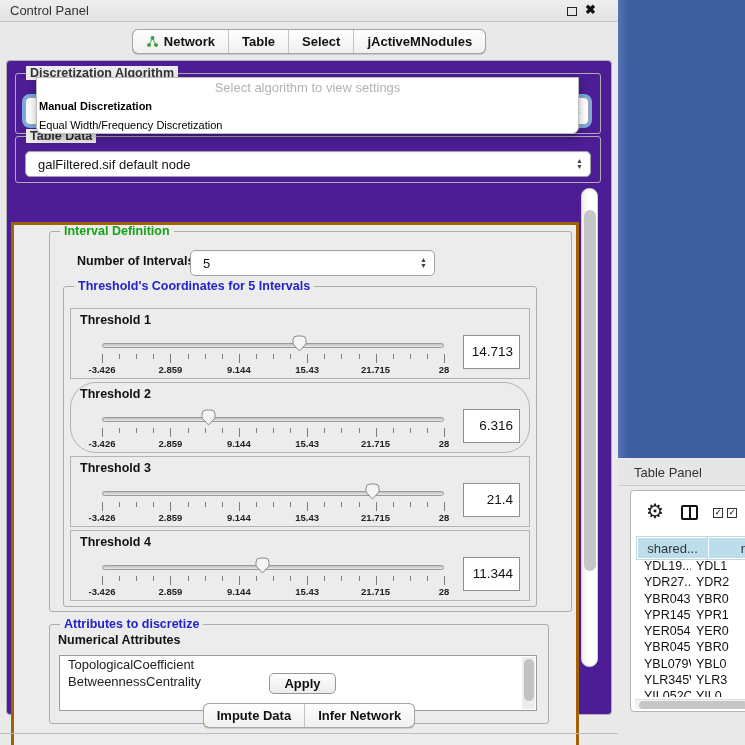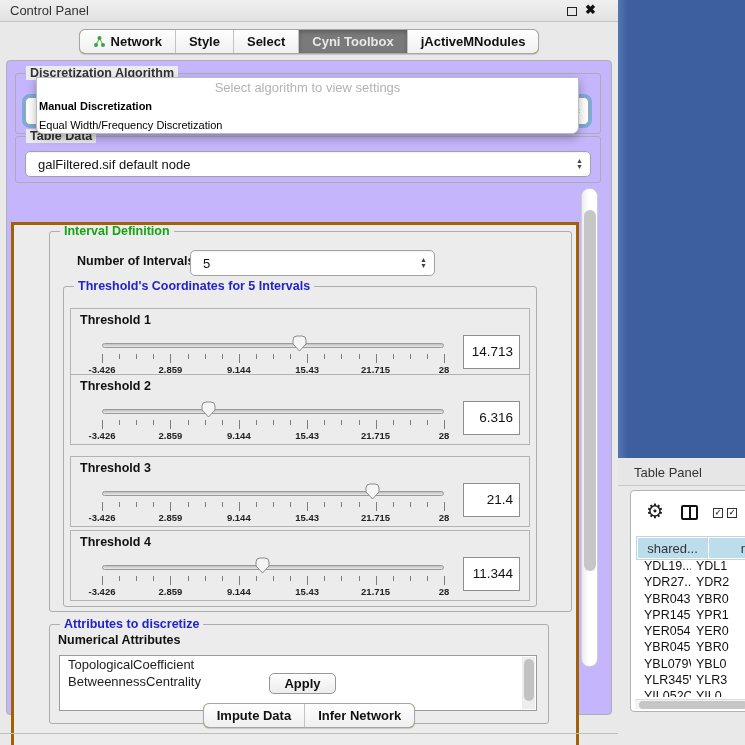--- a/index.html
+++ b/index.html
@@ -18,21 +18,21 @@
   
   .seg-bar{position:absolute;left:0;width:618px;display:flex;justify-content:center;}
   .seg-group{display:flex;border:1px solid #a6a6a6;border-radius:6px;overflow:hidden;
              background:#a16207;box-shadow:0 1px 1px rgba(0,0,0,.15);}
   .seg{padding:4px 13px;font-size:13px;font-weight:600;color:#111;background:linear-gradient(#fefefe,#f0f0f0);
        border-right:1px solid #c3c3c3;display:flex;align-items:center;gap:5px;white-space:nowrap;}
   .seg:last-child{border-right:none;}
   .seg.selected{background:#7a7a7a;color:#e8e8e8;box-shadow:inset 0 2px 4px rgba(0,0,0,.25);}
 
   .outer-panel{position:absolute;left:6px;top:60px;width:606px;height:655px;
-               background:#c4b5fd;border:1px solid #b0b0b0;border-radius:4px;}
+               background:#4c1d95;border:1px solid #b0b0b0;border-radius:4px;}
 
   .group{position:absolute;border:1px solid #adadad;border-radius:3px;}
   .group-title{position:absolute;top:-8px;left:10px;background:#ececec;padding:0 4px;
                font-size:12.5px;font-weight:700;color:#333;line-height:14px;white-space:nowrap;}
   .t-green{color:#15a415;}
   .t-blue{color:#2323cc;}
 
   .combo{position:absolute;background:#fff;border:1px solid #a2a2a2;border-radius:5px;
          font-size:13px;color:#111;display:flex;align-items:center;padding-left:12px;
          box-shadow:inset 0 1px 2px rgba(0,0,0,.06);}
@@ -126,27 +126,24 @@
             <svg width="13" height="13" viewBox="0 0 13 13">
               <line x1="6.5" y1="3" x2="3" y2="10" stroke="#4aa34a"></line>
               <line x1="6.5" y1="3" x2="10" y2="10" stroke="#4aa34a"></line>
               <circle cx="6.5" cy="3" r="2" fill="#3aa33a"></circle>
               <circle cx="3" cy="10" r="2" fill="#3aa33a"></circle>
               <circle cx="10" cy="10" r="2" fill="#3aa33a"></circle>
             </svg>
             <span>Network</span>
           </div>
           <div class="seg">
-            <span>Style</span>
+            <span>Table</span>
           </div>
           <div class="seg">
             <span>Select</span>
-          </div>
-          <div class="seg selected">
-            <span>Cyni Toolbox</span>
           </div>
           <div class="seg">
             <span>jActiveMNodules</span>
           </div>
         </div>
     </div>
 
     <div class="outer-panel">
 
       <div class="group" style="left:8px;top:12px;width:586px;height:61px;">
@@ -223,21 +220,21 @@
                     </div>
       <div class="thumb" style="left: 189.901px;">
         <svg width="15" height="17" viewBox="0 0 15 17">
           <path d="M1 5 Q1 1 5 1 L10 1 Q14 1 14 5 L14 9 L7.5 16 L1 9 Z" fill="#f4f4f4" stroke="#8a8a8a" stroke-width="1"></path>
         </svg>
       </div>
     </div>
     <div class="val-box">14.713</div>
   </div>
 
-  <div class="thr-panel" style="top: 87px;">
+  <div class="thr-panel" style="top: 95px; border-radius: 26px;">
     <span class="thr-label">Threshold 2</span>
     <div class="slider">
       <div class="track"></div>
       <div class="ticks">
                       <div class="tick" style="left: 0%; height: 9px;"></div>
                       <div class="tick" style="left: 5%; height: 5px;"></div>
                       <div class="tick" style="left: 10%; height: 5px;"></div>
                       <div class="tick" style="left: 15%; height: 5px;"></div>
                       <div class="tick" style="left: 20%; height: 9px;"></div>
                       <div class="tick" style="left: 25%; height: 5px;"></div>

